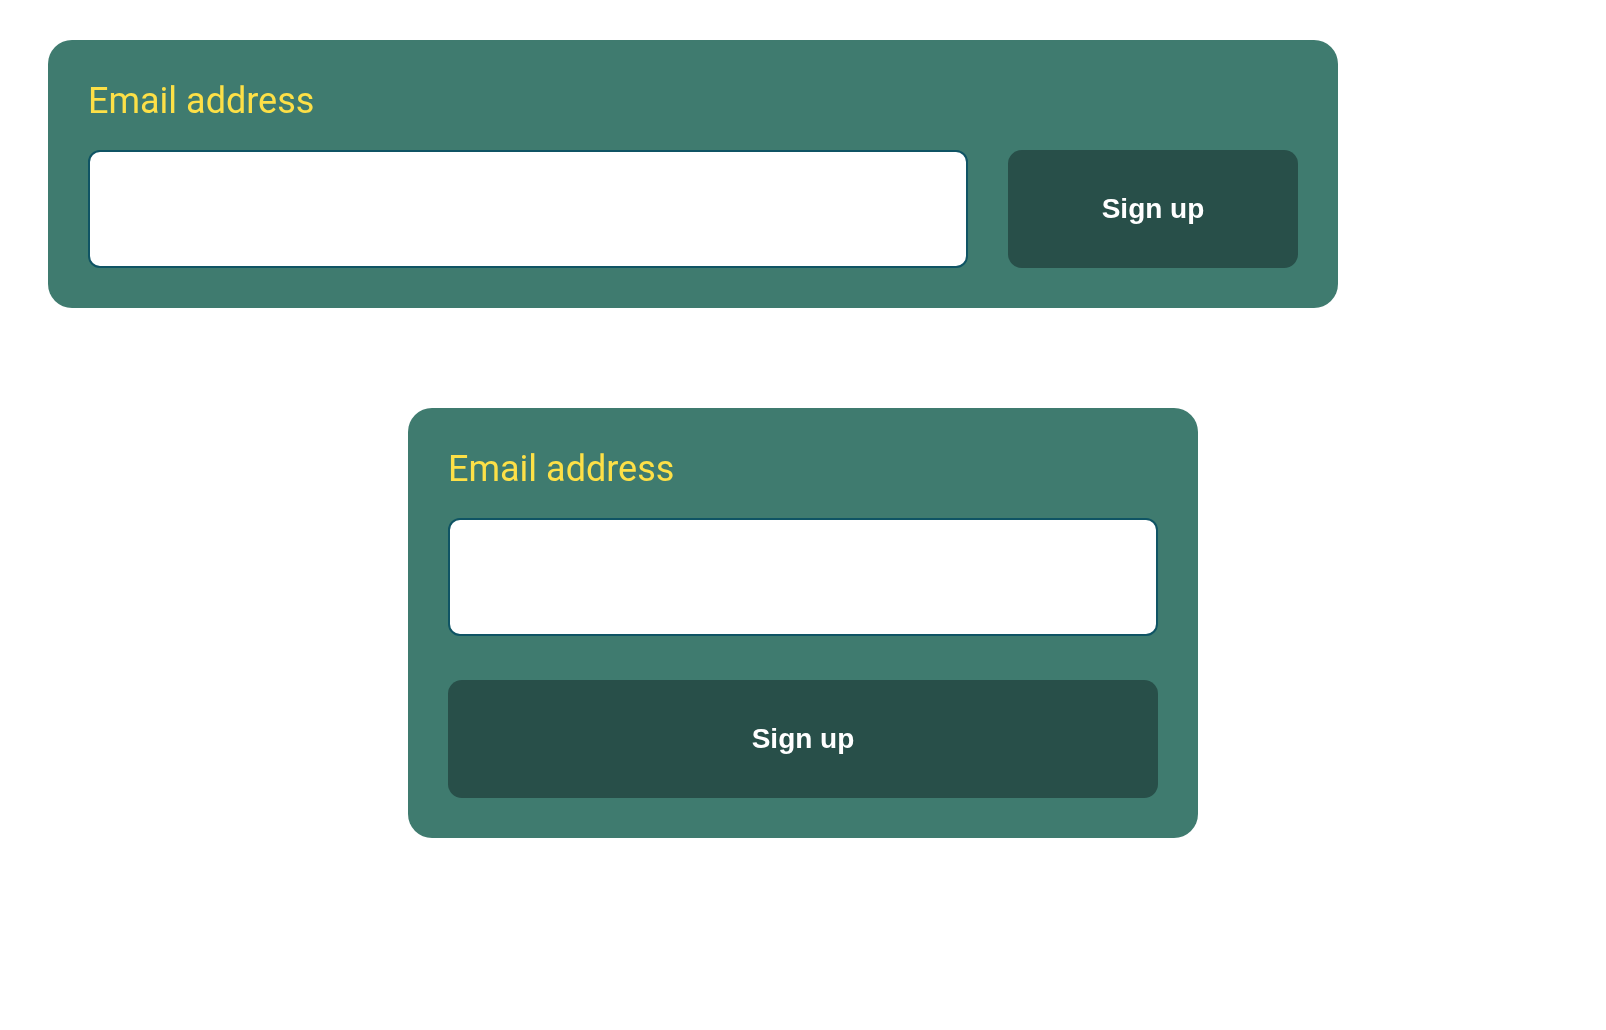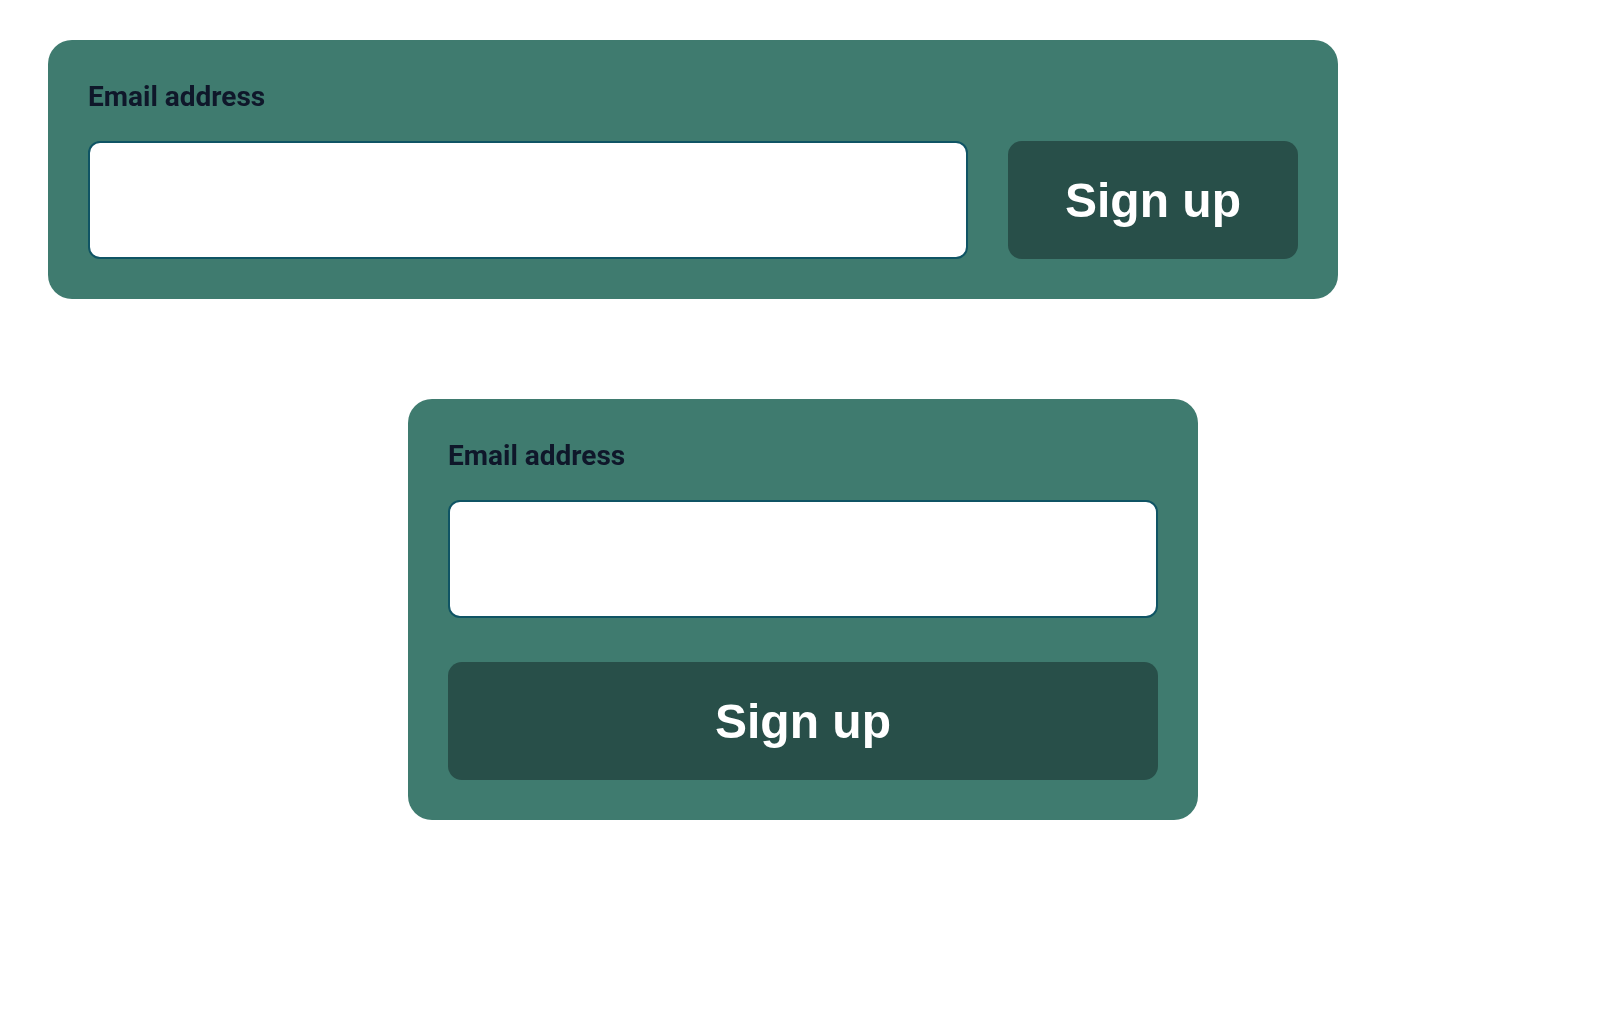--- a/index.html
+++ b/index.html
@@ -16,24 +16,24 @@
     }
     .card-wide {
       width: 1290px;
       margin: 0 0 100px 8px;
     }
     .card-narrow {
       width: 790px;
       margin: 0 auto;
     }
     .label {
-      font-size: 28px;
-      font-weight: 700;
+      font-size: 36px;
+      font-weight: 400;
       margin-bottom: 28px;
-      color: #0f172a;
+      color: #fde047;
     }
     .row-wide {
       display: flex;
       gap: 40px;
       align-items: stretch;
     }
     .row-narrow {
       display: flex;
       flex-direction: column;
       gap: 44px;
@@ -49,21 +49,21 @@
       color: #05363c;
       outline: none;
     }
     .btn {
       flex: 0 0 auto;
       height: 118px;
       min-width: 290px;
       border-radius: 14px;
       background: #284f49;
       color: #ffffff;
-      font-size: 48px;
+      font-size: 28px;
       font-weight: 700;
       border: none;
       cursor: pointer;
       padding: 0 40px;
     }
     .card-narrow .btn {
       width: 100%;
     }
     .card-narrow .input {
       width: 100%;

